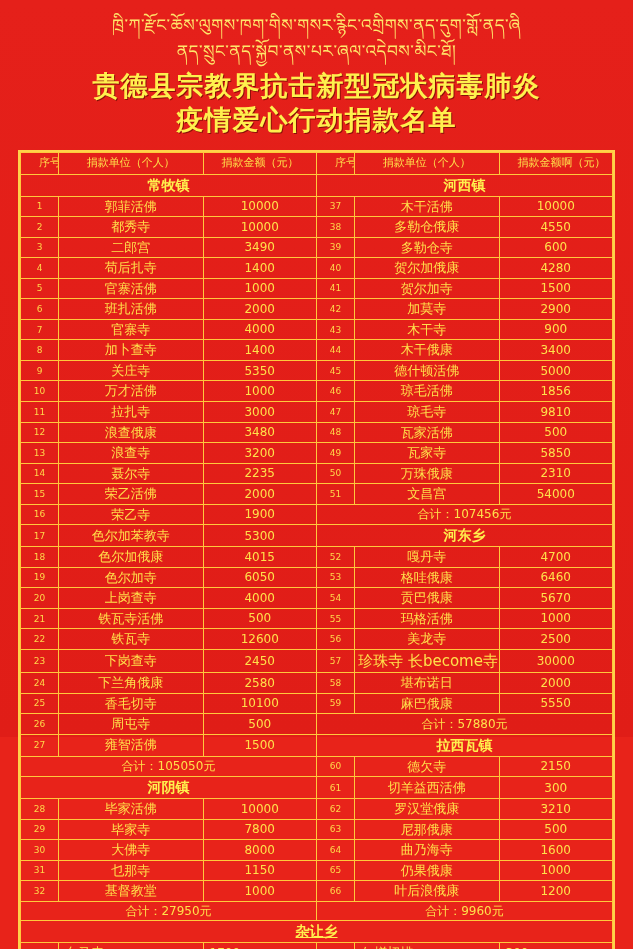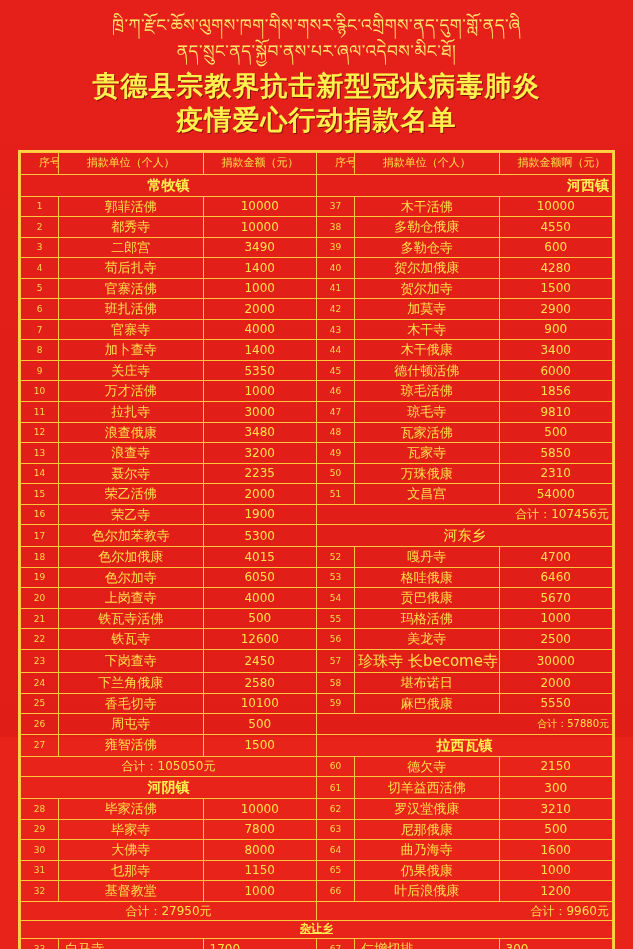--- a/index.html
+++ b/index.html
@@ -85,21 +85,21 @@
           <tr class="hdr">
             <td class="c-idx">序号</td>
             <td class="c-name">捐款单位（个人）</td>
             <td class="c-amt">捐款金额（元）</td>
             <td class="c-idx">序号</td>
             <td class="c-name">捐款单位（个人）</td>
             <td class="c-amt">捐款金额啊（元）</td>
           </tr>
           <tr class=" ">
             <td class="" colspan="3" style="text-align: center; font-size: 14px; font-weight: bold; color: rgb(255, 240, 77);">常牧镇</td>
-            <td class="" colspan="3" style="text-align: right; font-size: 14px; font-weight: bold; color: rgb(255, 240, 77);">河西镇</td>
+            <td class="" colspan="3" style="text-align: center; font-size: 14px; font-weight: bold; color: rgb(255, 240, 77);">河西镇</td>
           </tr>
           <tr>
             <td class="c-idx">1</td>
             <td class="c-name">郭菲活佛</td>
             <td class="c-amt">10000</td>
             <td class="c-idx">37</td>
             <td class="c-name">木干活佛</td>
             <td class="c-amt">10000</td>
           </tr>
           <tr>
@@ -157,21 +157,21 @@
             <td class="c-idx">44</td>
             <td class="c-name">木干俄康</td>
             <td class="c-amt">3400</td>
           </tr>
           <tr>
             <td class="c-idx">9</td>
             <td class="c-name">关庄寺</td>
             <td class="c-amt">5350</td>
             <td class="c-idx">45</td>
             <td class="c-name">德什顿活佛</td>
-            <td class="c-amt">6000</td>
+            <td class="c-amt">5000</td>
           </tr>
           <tr>
             <td class="c-idx">10</td>
             <td class="c-name">万才活佛</td>
             <td class="c-amt">1000</td>
             <td class="c-idx">46</td>
             <td class="c-name">琼毛活佛</td>
             <td class="c-amt">1856</td>
           </tr>
           <tr>
@@ -211,27 +211,27 @@
             <td class="c-name">荣乙活佛</td>
             <td class="c-amt">2000</td>
             <td class="c-idx">51</td>
             <td class="c-name">文昌宫</td>
             <td class="c-amt">54000</td>
           </tr>
           <tr>
             <td class="c-idx">16</td>
             <td class="c-name">荣乙寺</td>
             <td class="c-amt">1900</td>
-            <td class="" colspan="3" style="text-align: right; font-size: 12px;">合计：107456元</td>
+            <td class="" colspan="3" style="text-align: center; font-size: 12px;">合计：107456元</td>
           </tr>
           <tr>
             <td class="c-idx">17</td>
             <td class="c-name">色尔加苯教寺</td>
             <td class="c-amt">5300</td>
-            <td class="" colspan="3" style="text-align: center; font-size: 14px; font-weight: normal; color: rgb(255, 240, 77);">河东乡</td>
+            <td class="" colspan="3" style="text-align: center; font-size: 14px; font-weight: bold; color: rgb(255, 240, 77);">河东乡</td>
           </tr>
           <tr>
             <td class="c-idx">18</td>
             <td class="c-name">色尔加俄康</td>
             <td class="c-amt">4015</td>
             <td class="c-idx">52</td>
             <td class="c-name">嘎丹寺</td>
             <td class="c-amt">4700</td>
           </tr>
           <tr>
@@ -287,21 +287,21 @@
             <td class="c-name">香毛切寺</td>
             <td class="c-amt">10100</td>
             <td class="c-idx">59</td>
             <td class="c-name">麻巴俄康</td>
             <td class="c-amt">5550</td>
           </tr>
           <tr>
             <td class="c-idx">26</td>
             <td class="c-name">周屯寺</td>
             <td class="c-amt">500</td>
-            <td class="" colspan="3" style="text-align: right; font-size: 10px;">合计：57880元</td>
+            <td class="" colspan="3" style="text-align: center; font-size: 12px;">合计：57880元</td>
           </tr>
           <tr>
             <td class="c-idx">27</td>
             <td class="c-name">雍智活佛</td>
             <td class="c-amt">1500</td>
             <td class="" colspan="3" style="text-align: center; font-size: 14px; font-weight: bold; color: rgb(255, 240, 77);">拉西瓦镇</td>
           </tr>
           <tr>
             <td class="" colspan="3" style="text-align: center; font-size: 12px;">合计：105050元</td>
             <td class="c-idx">60</td>
@@ -349,24 +349,24 @@
           <tr>
             <td class="c-idx">32</td>
             <td class="c-name">基督教堂</td>
             <td class="c-amt">1000</td>
             <td class="c-idx">66</td>
             <td class="c-name">叶后浪俄康</td>
             <td class="c-amt">1200</td>
           </tr>
           <tr>
             <td class="" colspan="3" style="text-align: center; font-size: 12px;">合计：27950元</td>
-            <td class="" colspan="3" style="text-align: right; font-size: 12px; margin-left: 44px;">合计：9960元</td>
-          </tr>
-          <tr>
-            <td class="" colspan="6" style="text-align: center; font-size: 11px; font-weight: bold; color: rgb(255, 240, 77); text-decoration: underline;">杂让乡</td>
+            <td class="" colspan="3" style="text-align: center; font-size: 12px; margin-left: 44px;">合计：9960元</td>
+          </tr>
+          <tr>
+            <td class="" colspan="6" style="text-align: center; font-size: 14px; font-weight: bold; color: rgb(255, 240, 77); text-decoration: underline;">杂让乡</td>
           </tr>
           <tr>
             <td class="c-idx">33</td>
             <td class="c-name left-name">白马寺</td>
             <td class="c-amt left-amt">1700</td>
             <td class="c-idx">67</td>
             <td class="c-name left-name">仁增切排</td>
             <td class="c-amt left-amt">300</td>
           </tr>
         </tbody>

